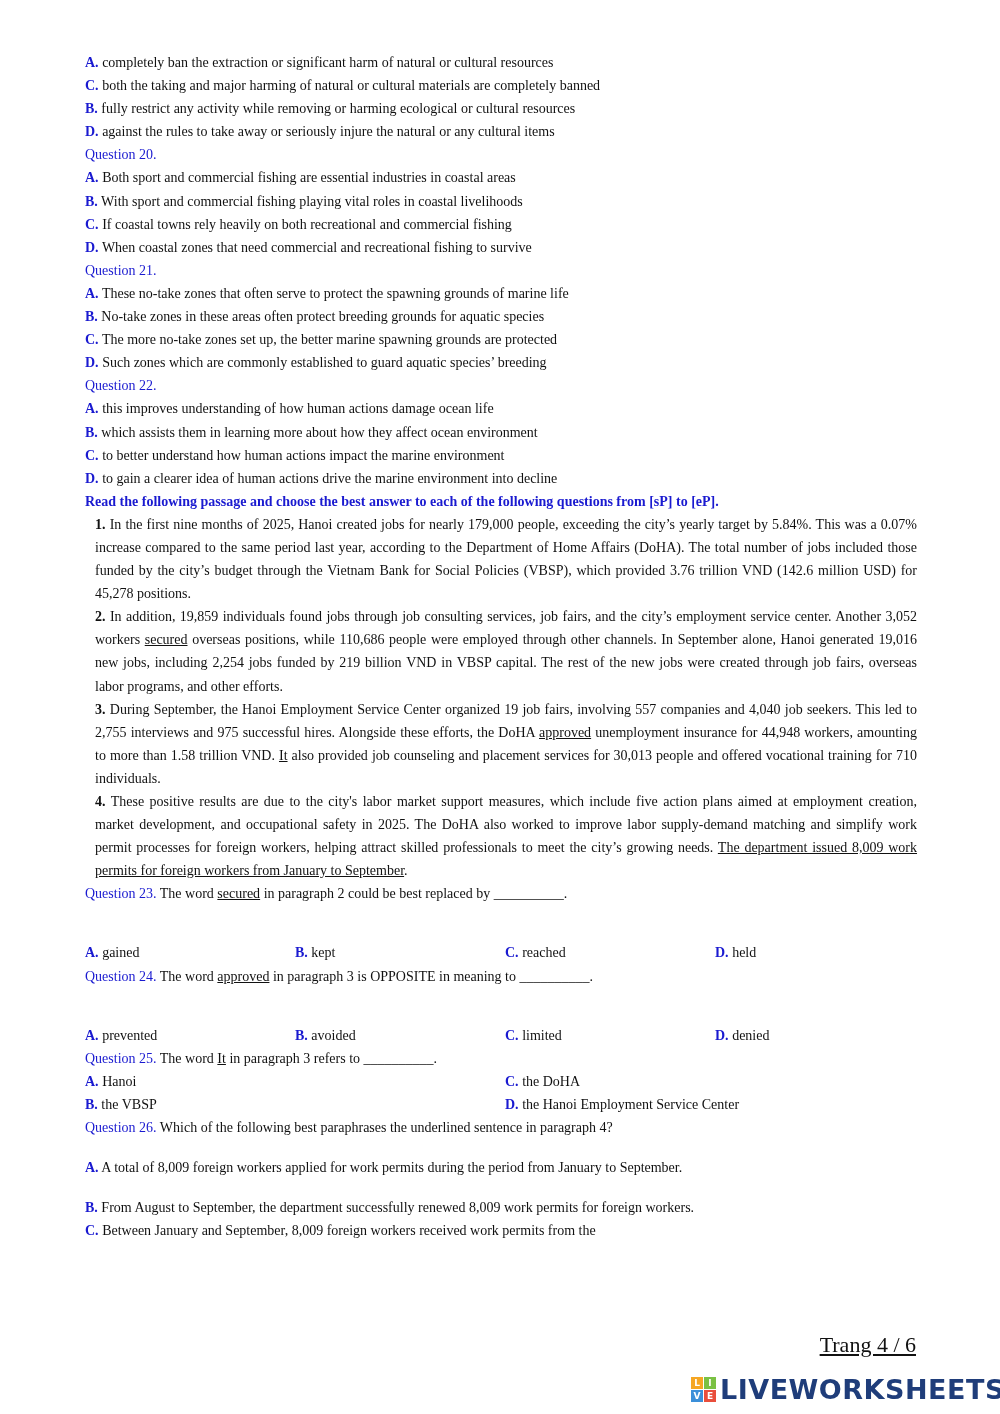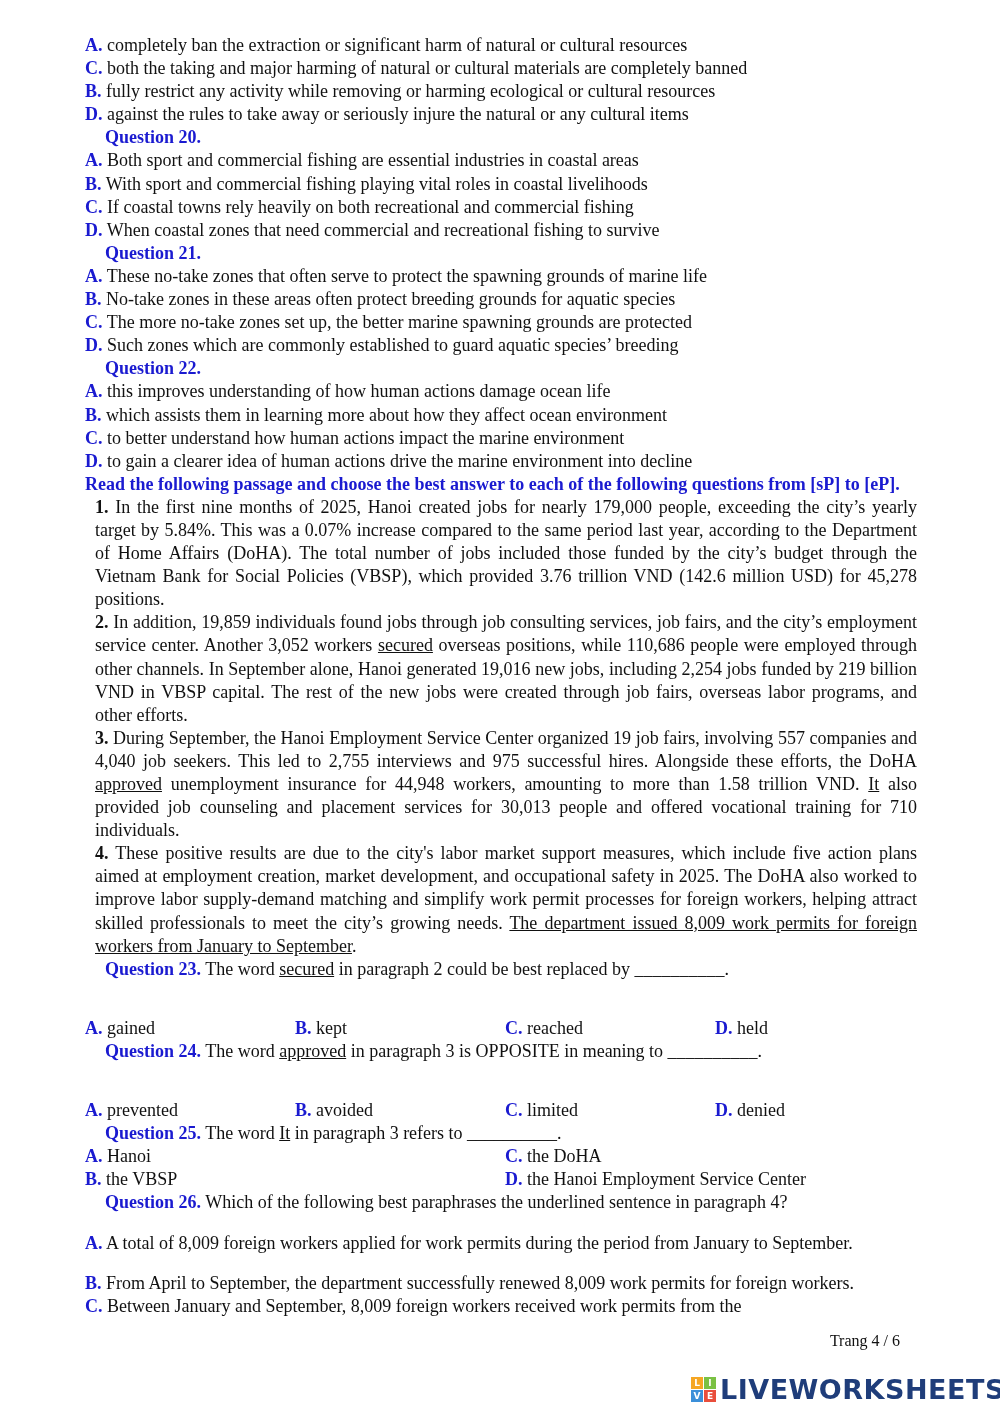--- a/index.html
+++ b/index.html
@@ -1,28 +1,28 @@
 <!DOCTYPE html>
 <html><head>
 <meta charset="utf-8">
 <style>
   html, body { margin: 0; padding: 0; background: #ffffff; }
   body { width: 1000px; height: 1414px; position: relative; overflow: hidden;
          font-family: "Liberation Serif", "DejaVu Serif", serif; color: #111; }
-  .page { position: absolute; left: 85px; top: 34px; width: 832px; font-size: 18px; line-height: 23.1px; }
+  .page { position: absolute; left: 85px; top: 51px; width: 832px; font-size: 14px; line-height: 23.1px; }
   .line { white-space: nowrap; }
   .lbl { color: #1a1ad0; font-weight: bold; }
-  .qhead { color: #1a1ad0; font-weight: bold; margin-left: 20px; }
+  .qhead { color: #1a1ad0; font-weight: normal; }
   .instr { color: #1a1ad0; font-weight: bold; white-space: normal; }
   .para { text-align: justify; white-space: normal; margin-left: 10px; }
   .ul { font-weight: normal; text-decoration: underline; }
   .grid4 { display: grid; grid-template-columns: 210px 210px 210px 202px; margin-top: 36px; }
   .grid2 { display: grid; grid-template-columns: 420px 412px; }
   .wrap { white-space: normal; margin-top: 17px; }
-  .footer-page { position: absolute; right: 100px; top: 1332px; font-size: 16px; }
+  .footer-page { position: absolute; right: 84px; top: 1332px; font-size: 22px; text-decoration: underline; }
   .brand { position: absolute; left: 691px; top: 1374px; display: flex; align-items: center; }
   .logo-grid { display: grid; grid-template-columns: 12px 12px; grid-template-rows: 12px 12px; gap: 1px; margin-right: 4px; }
   .logo-grid span { font-family: "DejaVu Sans", sans-serif; font-size: 9px; font-weight: bold; color: #fff; display: flex; align-items: center; justify-content: center; }
   .brand-text { font-family: "DejaVu Sans", sans-serif; font-weight: bold; font-size: 27px; color: #1f3d7a; letter-spacing: 0.5px; }
 </style>
 </head>
 <body>
 
 <div class="page">
 
@@ -92,21 +92,21 @@
       <div><span class="lbl">A.</span> <span>Hanoi</span></div>
       <div><span class="lbl">C.</span> <span>the DoHA</span></div>
       <div><span class="lbl">B.</span> <span>the VBSP</span></div>
       <div><span class="lbl">D.</span> <span>the Hanoi Employment Service Center</span></div>
     </div>
   </div>
 
   <div>
     <div class="line"><span class="qhead">Question 26.</span><span> Which of the following best paraphrases the underlined sentence in paragraph 4?</span></div>
     <div class="wrap" style="padding-right:60px"><span class="lbl">A.</span> <span>A total of 8,009 foreign workers applied for work permits during the period from January to September.</span></div>
-    <div class="wrap" style="padding-right:20px"><span class="lbl">B.</span> <span>From April to September, the department successfully renewed 8,009 work permits for foreign workers.</span></div>
+    <div class="wrap" style="padding-right:20px"><span class="lbl">B.</span> <span>From August to September, the department successfully renewed 8,009 work permits for foreign workers.</span></div>
     <div class="line"><span class="lbl">C.</span> <span>Between January and September, 8,009 foreign workers received work permits from the</span></div>
   </div>
 </div>
 
 <div class="footer-page">Trang 4 / 6</div>
 
 <div class="brand">
   <div class="logo-grid">
     <span style="background:#f5a623">L</span>
     <span style="background:#7ac143">I</span>

